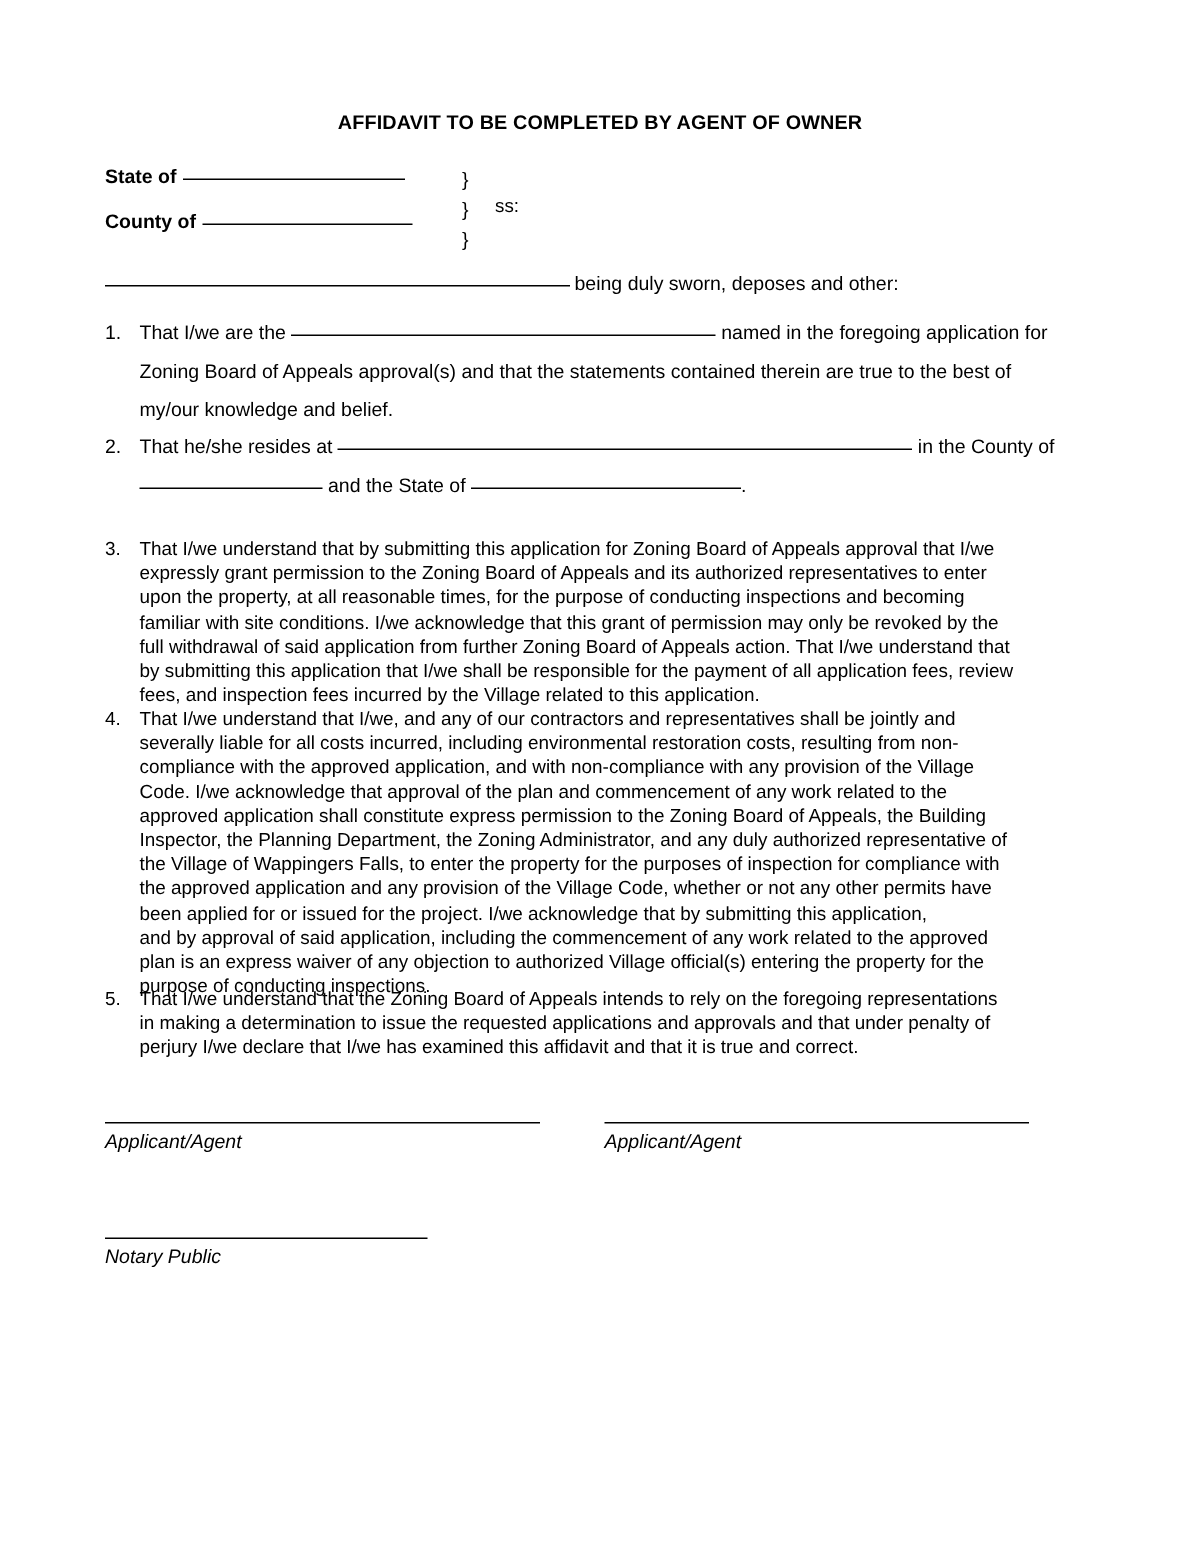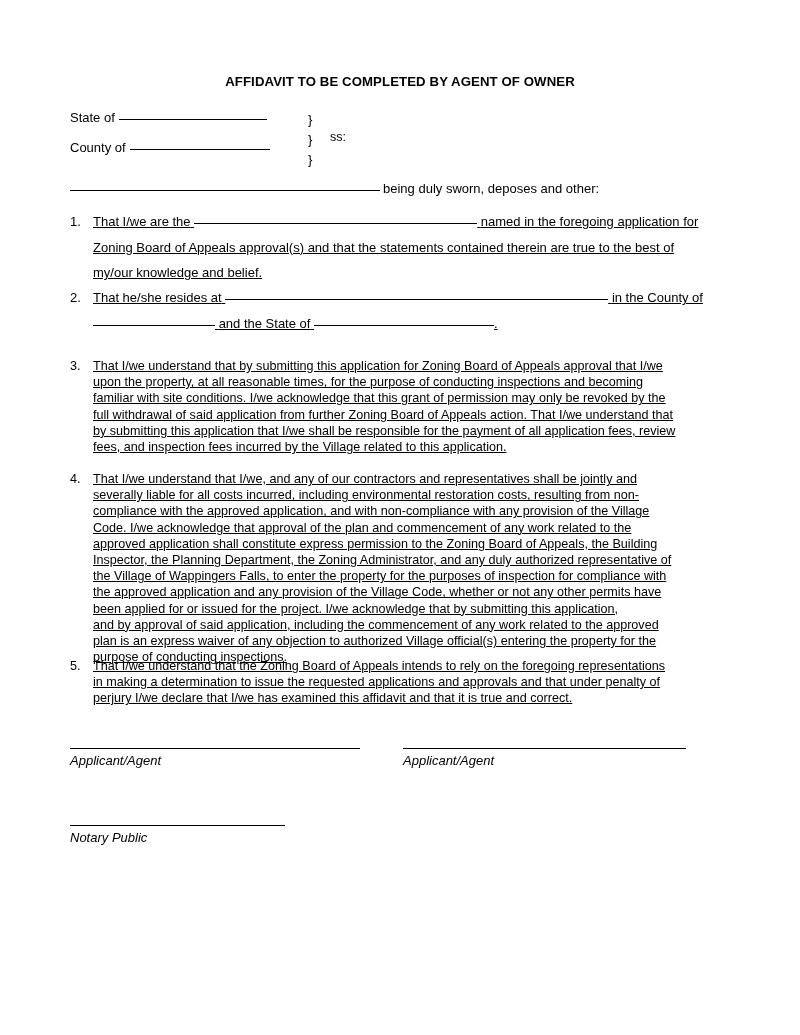--- a/index.html
+++ b/index.html
@@ -36,20 +36,21 @@
     letter-spacing: 0.1px;
   }
 
   
   .sc-block {
     position: absolute;
     left: 70px;
     top: 110px;
     width: 420px;
     font-size: 13px;
+    font-weight: bold;
   }
   .sc-row {
     display: flex;
     align-items: baseline;
     height: 30px;
   }
   .sc-label { white-space: pre; }
   .rule {
     display: inline-block;
     border-bottom: 1.4px solid #000;
@@ -97,21 +98,21 @@
   }
   .item-loose .num {
     position: absolute;
     left: 0;
     top: 0;
   }
   .item-loose .body {
     margin-left: 23px;
     text-align: justify;
   }
-  .ln { display: block; text-decoration: underline; }
+  .ln { display: block; }
 
   #item1 { top: 209px; }
   #item2 { top: 285px; }
 
   .rule-i1   { width: 283px; }
   .rule-i2a  { width: 383px; }
   .rule-i2b  { width: 122px; }
   .rule-i2c  { width: 180px; }
 
   
@@ -213,20 +214,21 @@
     <div class="body">
       <span class="ln"><span>That he/she resides at</span>&nbsp;<span class="rule rule-i2a"></span>&nbsp;<span>in the County of</span></span>
       <span class="ln"><span class="rule rule-i2b"></span>&nbsp;<span>and the State of</span>&nbsp;<span class="rule rule-i2c"></span><span>.</span></span>
     </div>
   </div>
 
   <div class="item-tight" id="item3">
     <span class="num">3.</span>
     <div class="body">
       <span class="ln">That I/we understand that by submitting this application for Zoning Board of Appeals approval that I/we</span>
+      <span class="ln">expressly grant permission to the Zoning Board of Appeals and its authorized representatives to enter</span>
       <span class="ln">upon the property, at all reasonable times, for the purpose of conducting inspections and becoming</span>
       <span class="ln">familiar with site conditions.  I/we acknowledge that this grant of permission may only be revoked by the</span>
       <span class="ln">full withdrawal of said application from further Zoning Board of Appeals action.  That I/we understand that</span>
       <span class="ln">by submitting this application that I/we shall be responsible for the payment of all application fees, review</span>
       <span class="ln flush">fees, and inspection fees incurred by the Village related to this application.</span>
     </div>
   </div>
 
   <div class="item-tight" id="item4">
     <span class="num">4.</span>

